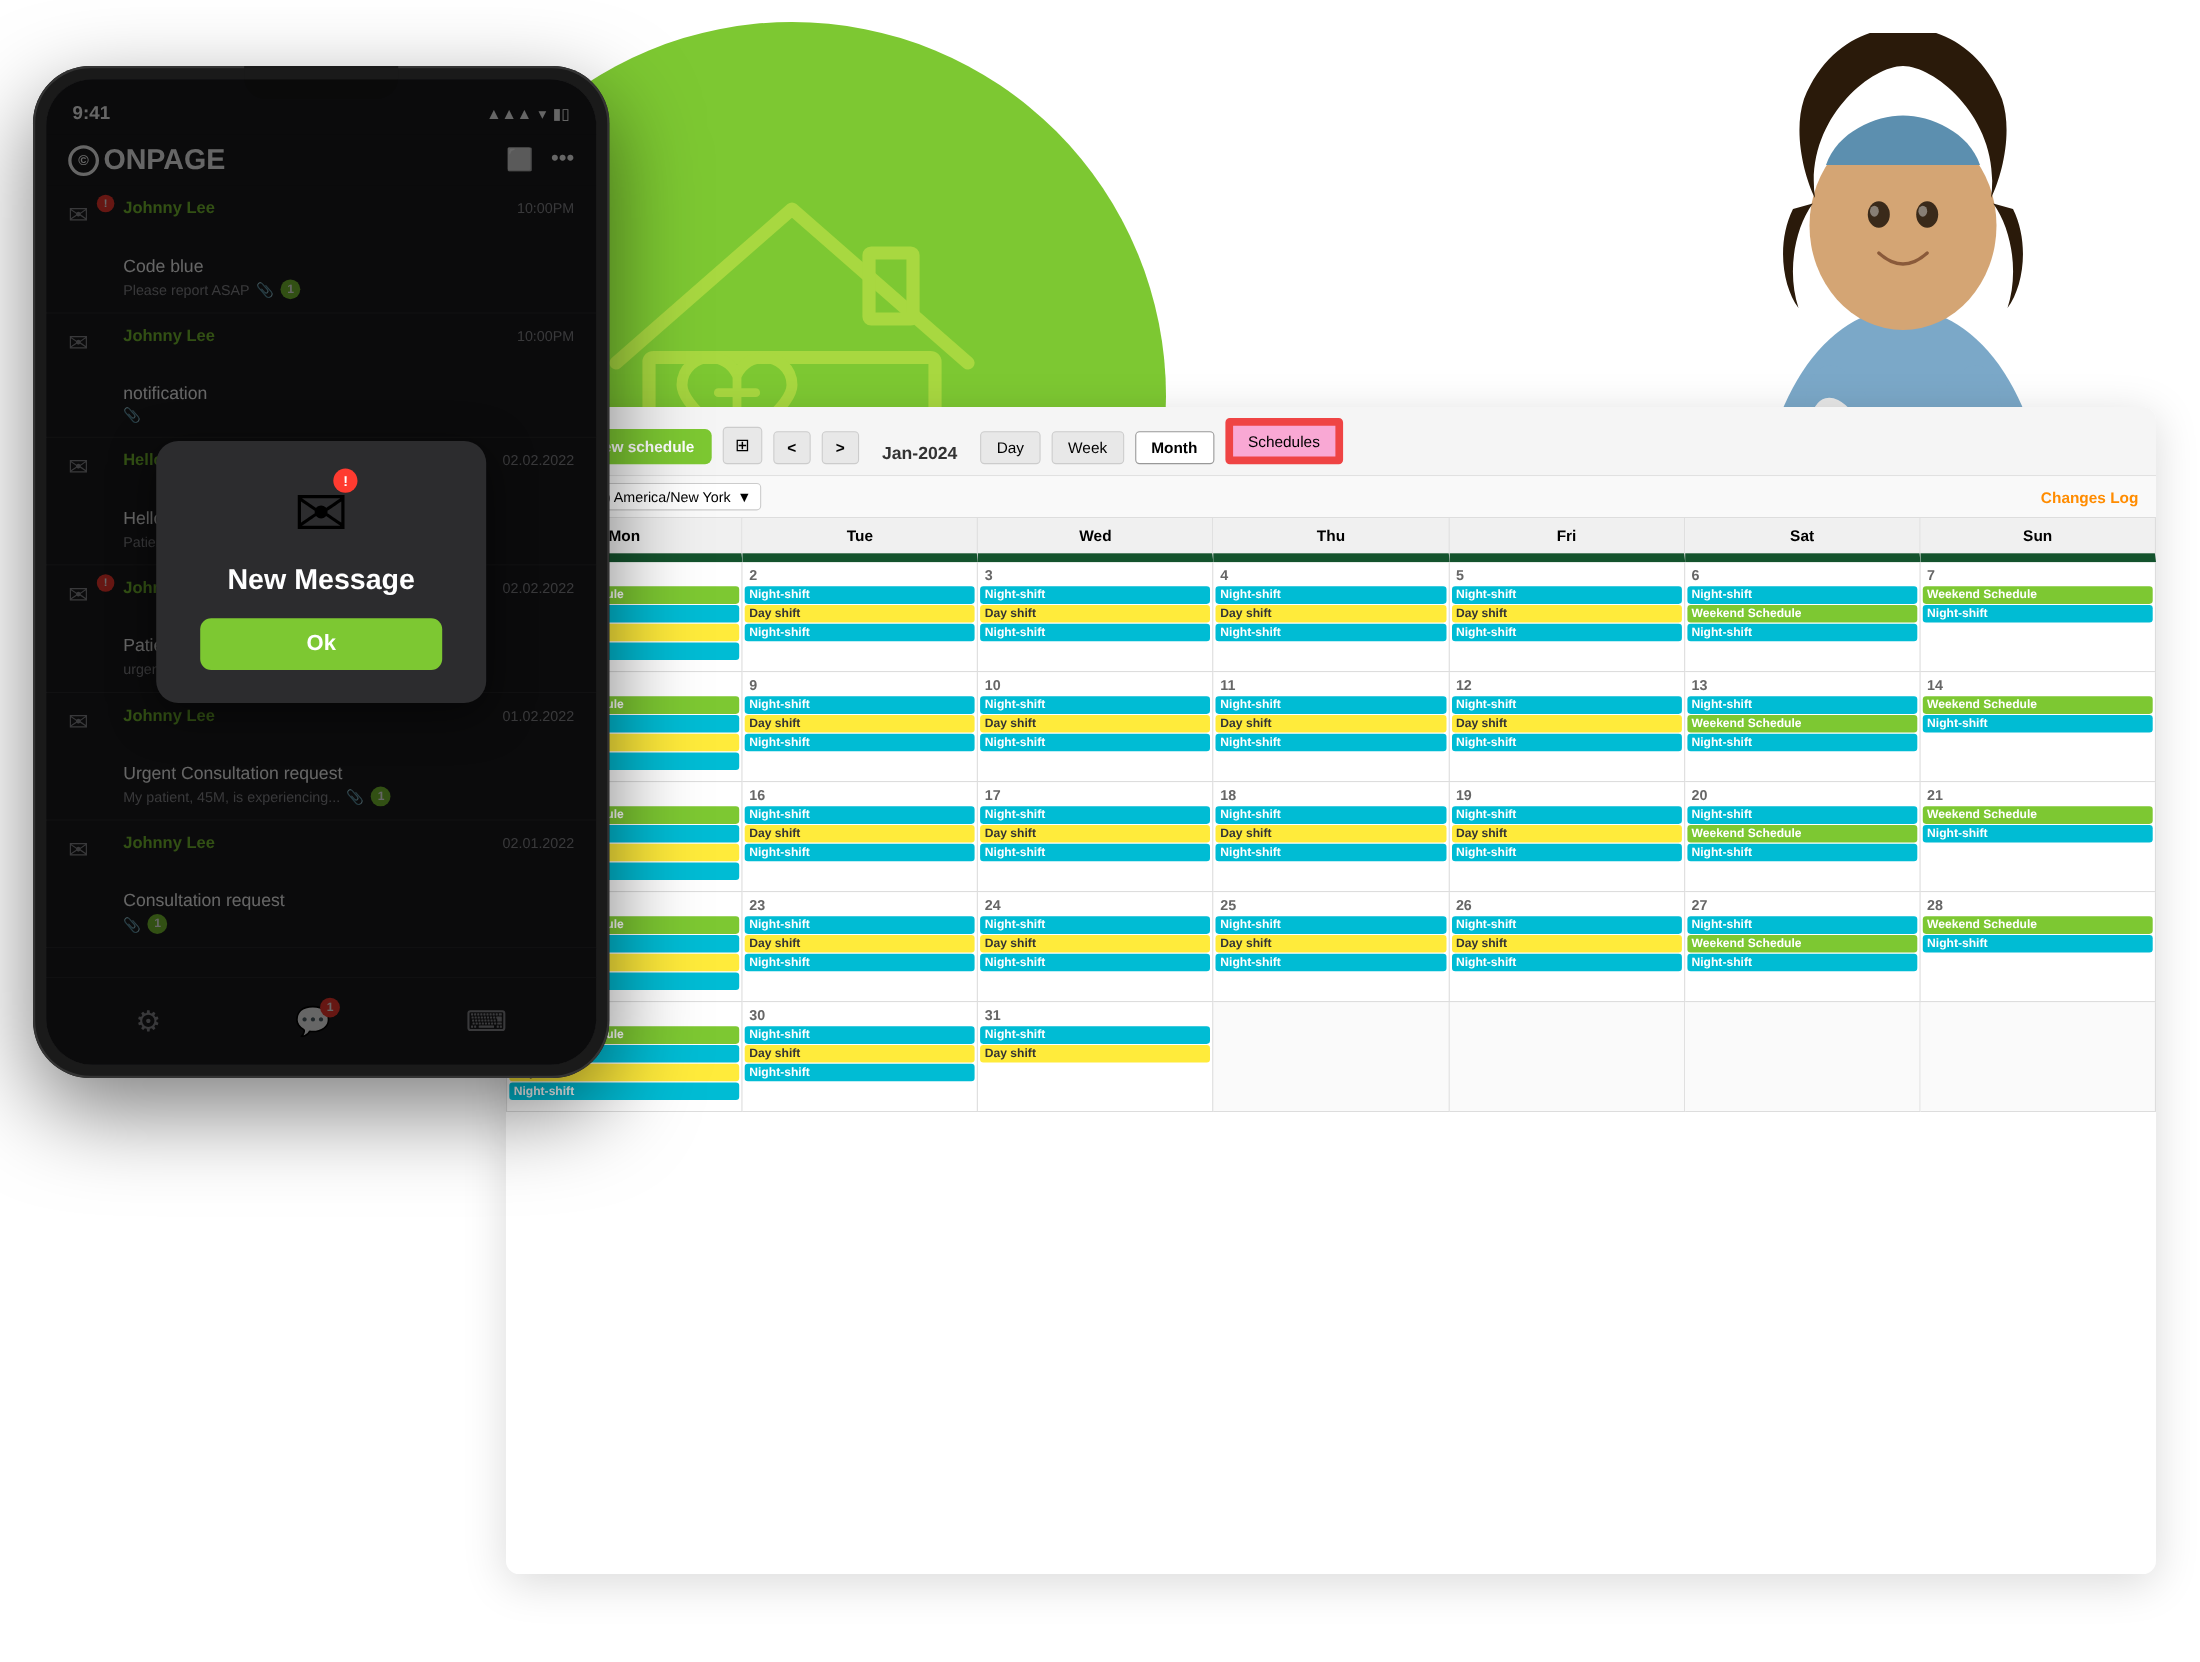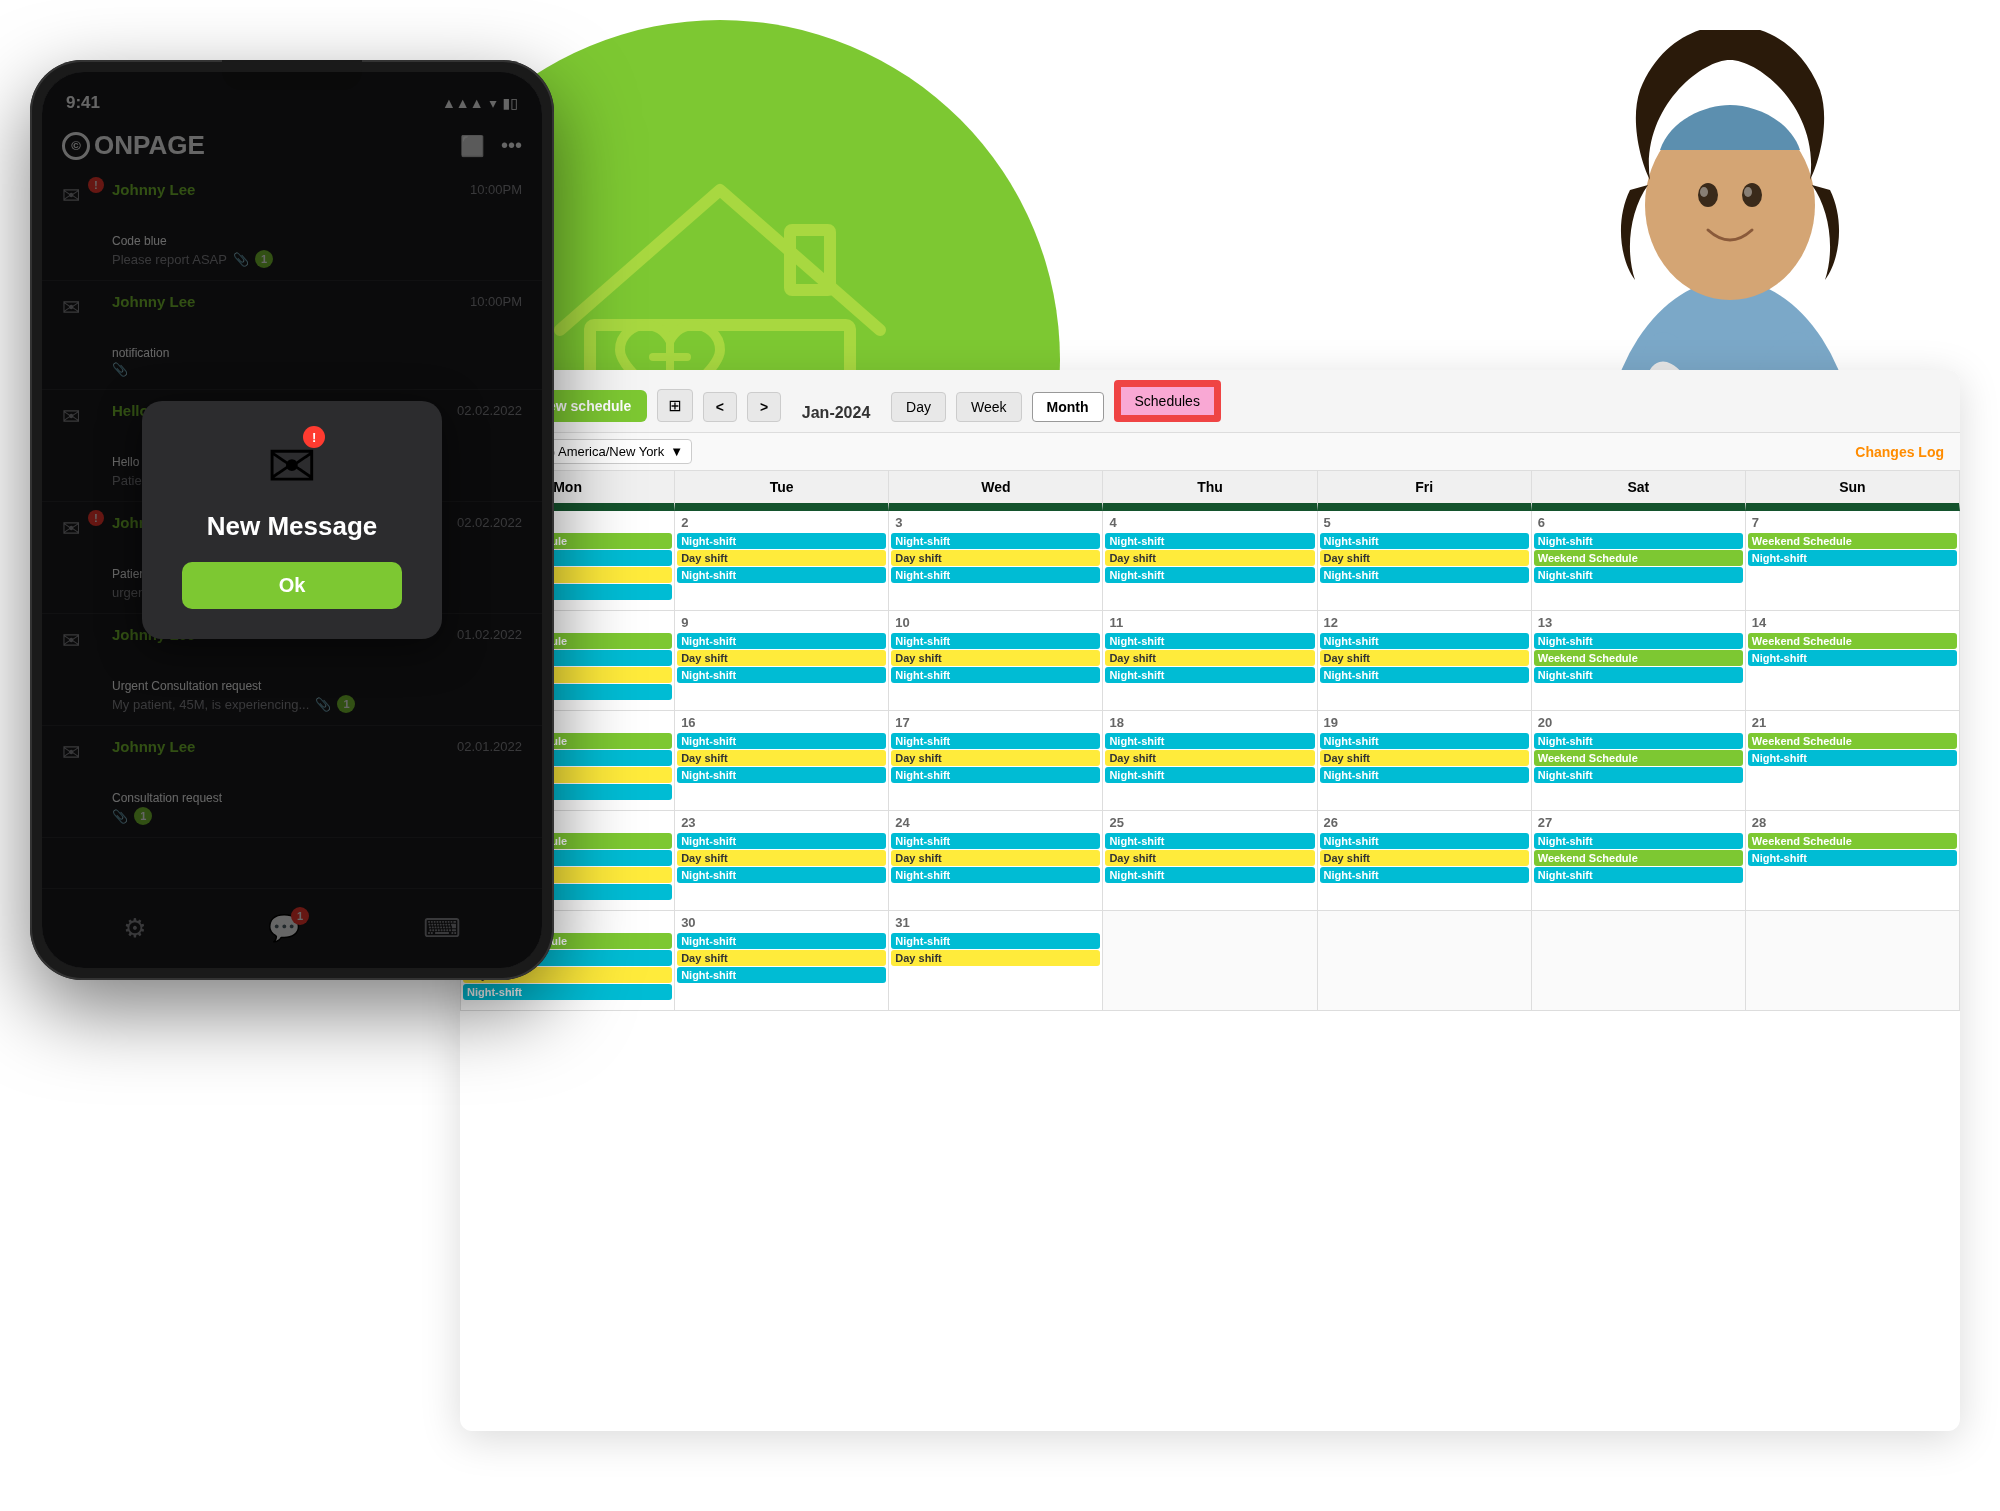--- a/index.html
+++ b/index.html
@@ -223,21 +223,21 @@
       color: #7DC832;
       font-size: 15px;
       font-weight: 600;
     }
     .msg-time {
       color: #8e8e93;
       font-size: 13px;
     }
     .msg-subject {
       color: #ffffff;
-      font-size: 12px;
+      font-size: 16px;
       white-space: nowrap;
       overflow: hidden;
       text-overflow: ellipsis;
       margin-top: 36px;
     }
     .msg-body {
       color: #8e8e93;
       font-size: 13px;
       white-space: nowrap;
       overflow: hidden;

